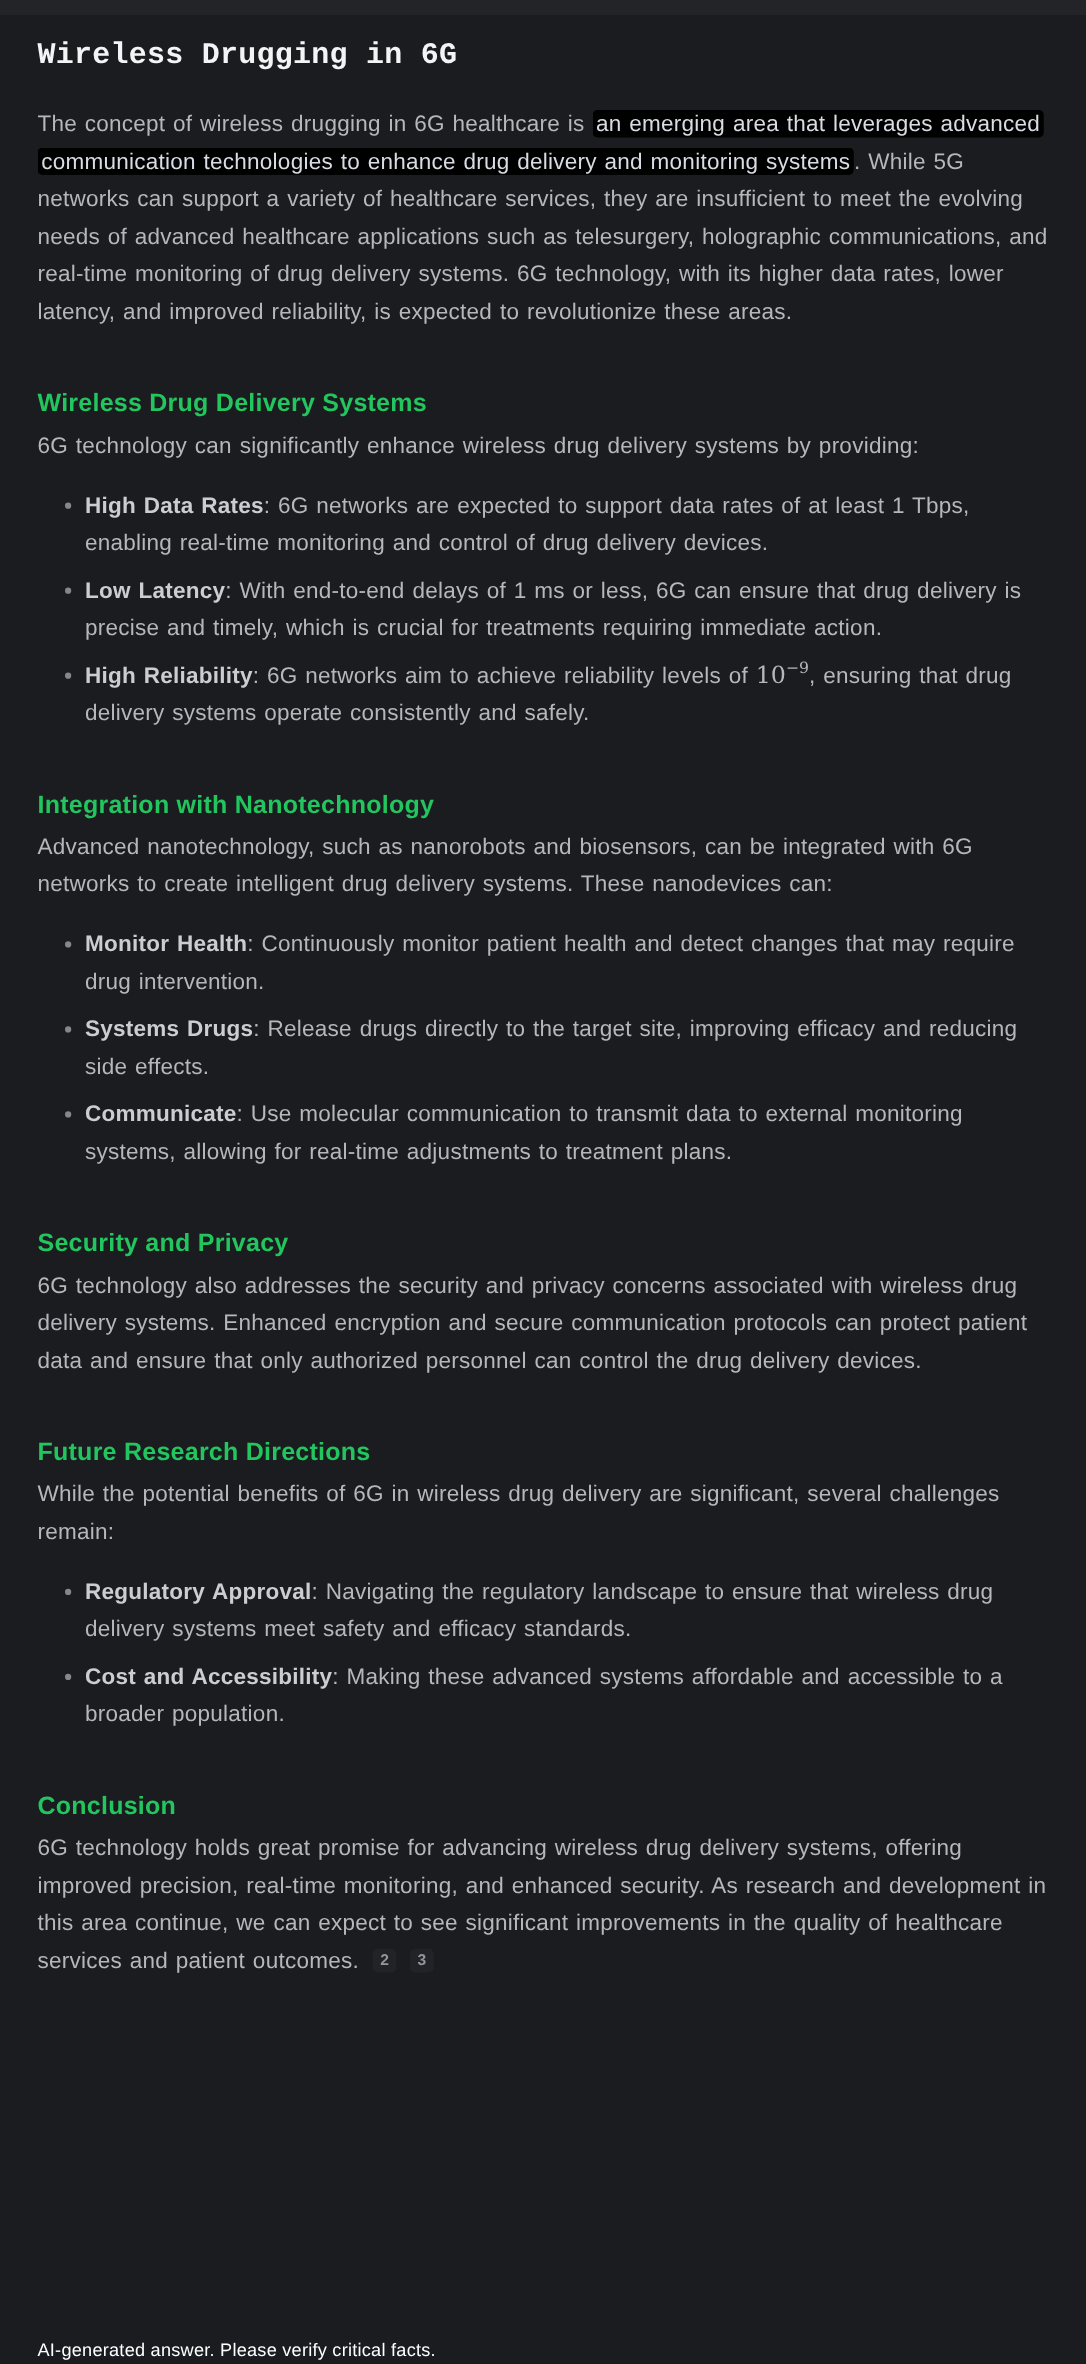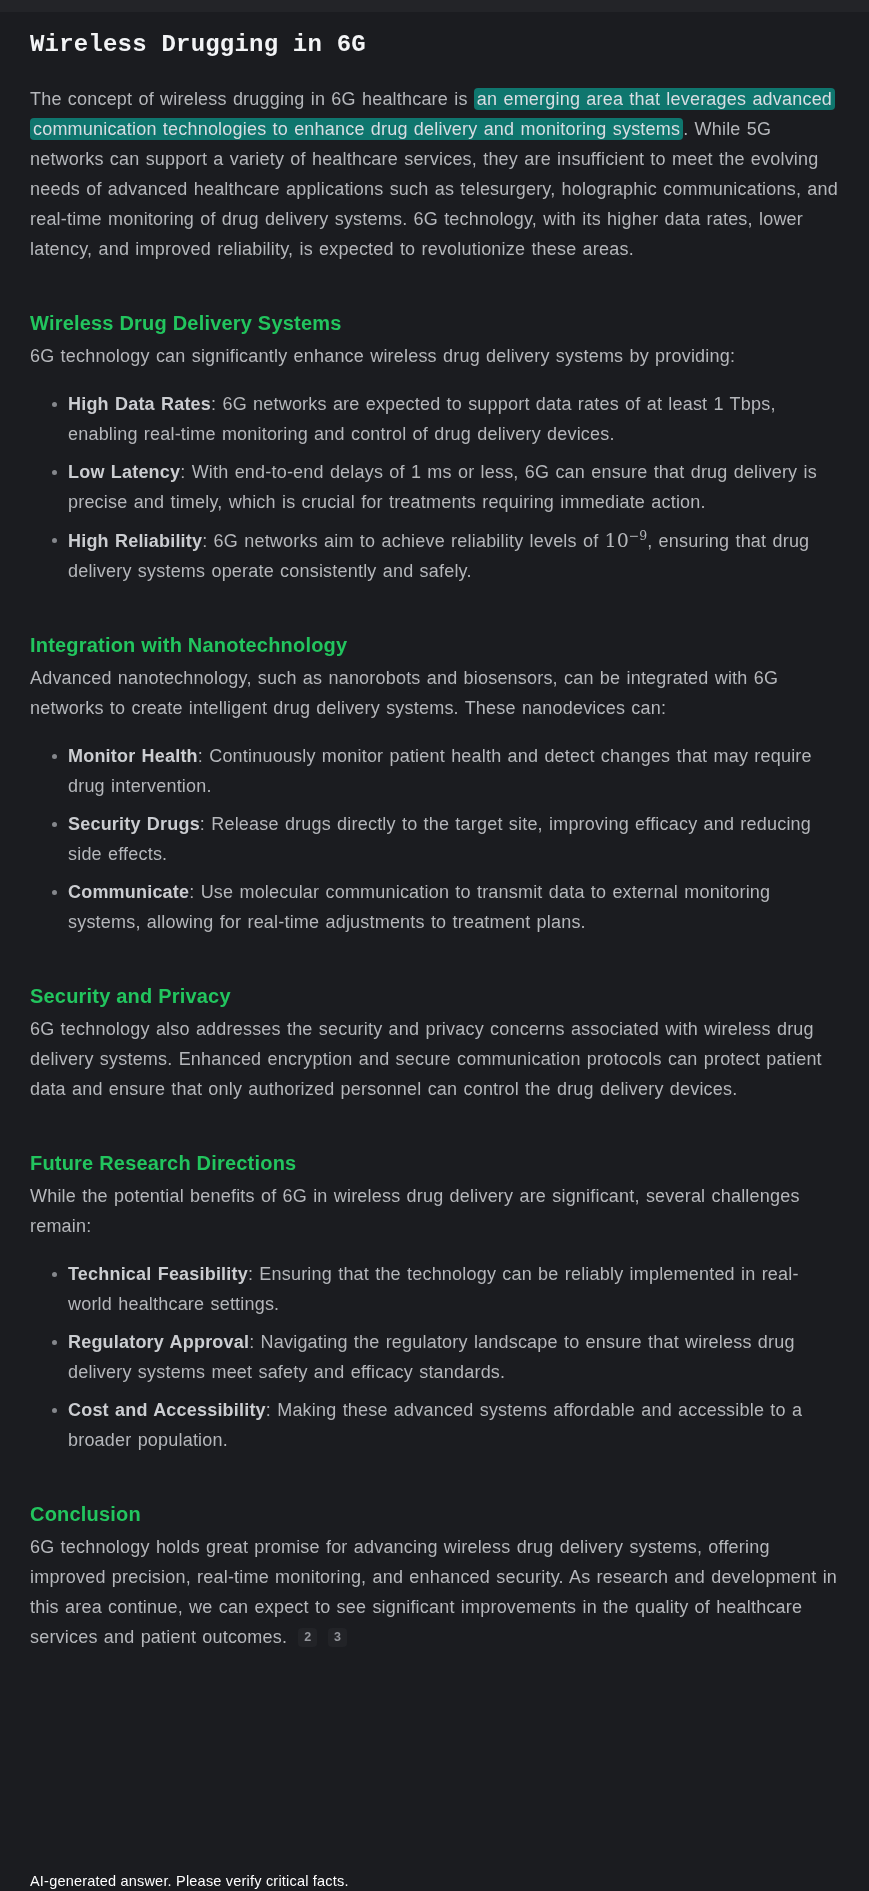--- a/index.html
+++ b/index.html
@@ -46,21 +46,21 @@
   }
   li { position: relative; padding-left: 16px; margin-bottom: 8px; }
   li::before {
     content: "";
     position: absolute; left: 0; top: 13px;
     width: 5px; height: 5px; border-radius: 50%;
     background: #85878c;
   }
   strong { font-weight: 700; color: #cbcdd1; }
   .hl {
-    background: #0f766e;
+    background: #000000;
     color: #d9dce2;
     border-radius: 4px;
     padding: 1px 3px;
     -webkit-box-decoration-break: clone;
     box-decoration-break: clone;
   }
   .math {
     font-family: "DejaVu Serif", serif;
     font-size: 19px;
     letter-spacing: 0; word-spacing: 0;
@@ -105,35 +105,34 @@
       <li><strong>Low Latency</strong><span>: With end-to-end delays of 1 ms or less, 6G can ensure that drug delivery is precise and timely, which is crucial for treatments requiring immediate action.</span></li>
       <li><strong>High Reliability</strong><span>: 6G networks aim to achieve reliability levels of </span><span class="math"><span>10</span><sup>−9</sup></span><span>, ensuring that drug delivery systems operate consistently and safely.</span></li>
     </ul>
   </section>
 
   <section>
     <h2>Integration with Nanotechnology</h2>
     <p class="sec-p">Advanced nanotechnology, such as nanorobots and biosensors, can be integrated with 6G networks to create intelligent drug delivery systems. These nanodevices can:</p>
     <ul>
       <li><strong>Monitor Health</strong><span>: Continuously monitor patient health and detect changes that may require drug intervention.</span></li>
-      <li><strong>Security Drugs</strong><span>: Release drugs directly to the target site, improving efficacy and reducing side effects.</span></li>
+      <li><strong>Systems Drugs</strong><span>: Release drugs directly to the target site, improving efficacy and reducing side effects.</span></li>
       <li><strong>Communicate</strong><span>: Use molecular communication to transmit data to external monitoring systems, allowing for real-time adjustments to treatment plans.</span></li>
     </ul>
   </section>
 
   <section>
     <h2>Security and Privacy</h2>
     <p class="sec-p">6G technology also addresses the security and privacy concerns associated with wireless drug delivery systems. Enhanced encryption and secure communication protocols can protect patient data and ensure that only authorized personnel can control the drug delivery devices.</p>
   </section>
 
   <section>
     <h2>Future Research Directions</h2>
     <p class="sec-p">While the potential benefits of 6G in wireless drug delivery are significant, several challenges remain:</p>
     <ul>
-      <li><strong>Technical Feasibility</strong><span>: Ensuring that the technology can be reliably implemented in real-world healthcare settings.</span></li>
       <li><strong>Regulatory Approval</strong><span>: Navigating the regulatory landscape to ensure that wireless drug delivery systems meet safety and efficacy standards.</span></li>
       <li><strong>Cost and Accessibility</strong><span>: Making these advanced systems affordable and accessible to a broader population.</span></li>
     </ul>
   </section>
 
   <section>
     <h2>Conclusion</h2>
     <p class="sec-p"><span>6G technology holds great promise for advancing wireless drug delivery systems, offering improved precision, real-time monitoring, and enhanced security. As research and development in this area continue, we can expect to see significant improvements in the quality of healthcare services and patient outcomes.</span><span class="chip">2</span><span class="chip">3</span></p>
   </section>
 

